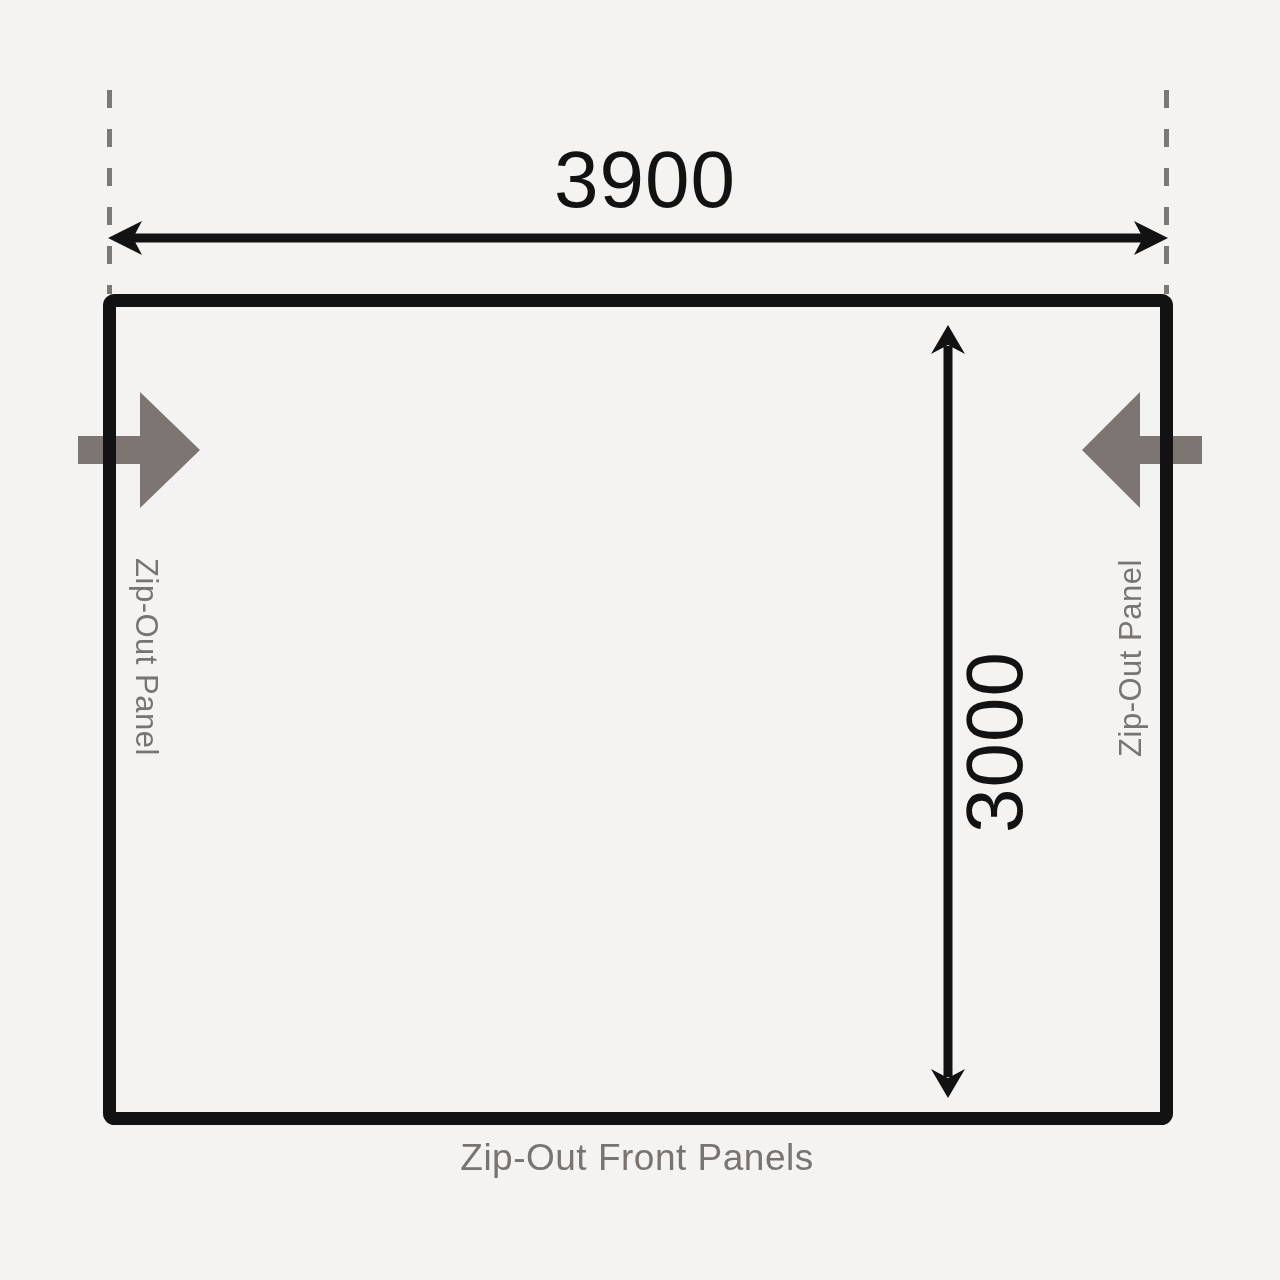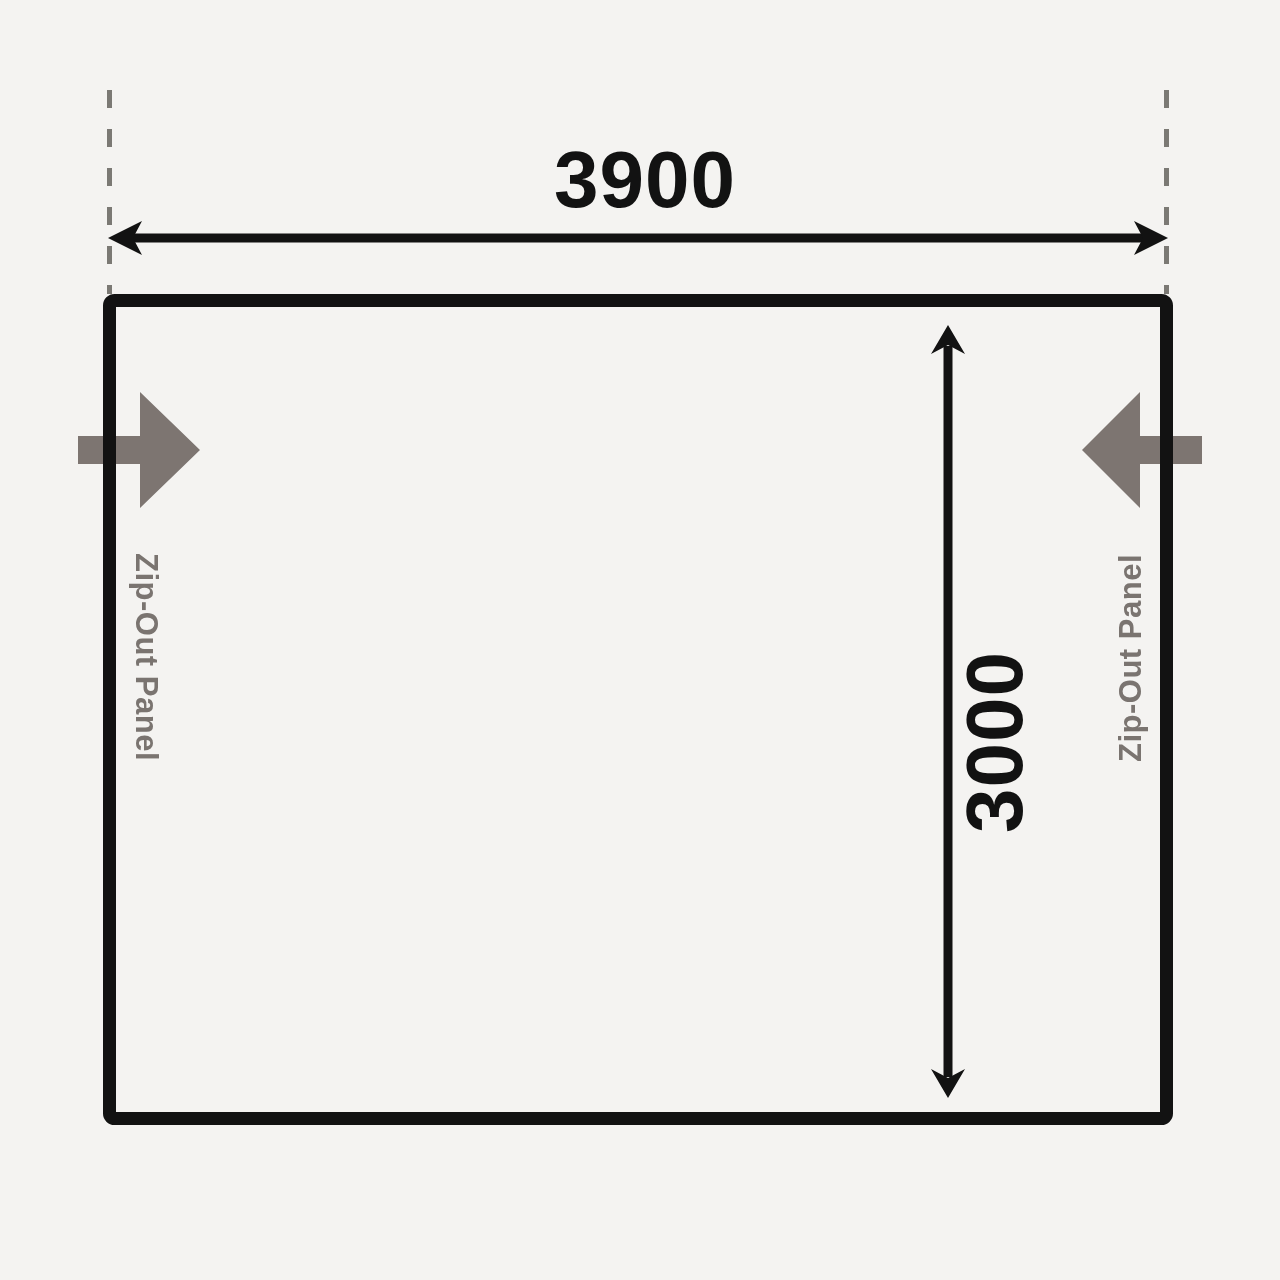--- a/index.html
+++ b/index.html
@@ -10,21 +10,21 @@
     --muted:#7a7470;
   }
   *{margin:0;padding:0;box-sizing:border-box;}
   html,body{width:1280px;height:1280px;}
   body{
     background:var(--bg);
     font-family:"Liberation Sans", sans-serif;
     position:relative;
     overflow:hidden;
   }
-  .stage{position:absolute;inset:0;width:1280px;height:1280px;font-weight:bold;}
+  .stage{position:absolute;inset:0;width:1280px;height:1280px;}
   svg.layer{position:absolute;left:0;top:0;width:1280px;height:1280px;display:block;}
 
   
   .dash-line{stroke:var(--dash);stroke-width:5;stroke-dasharray:18 21;fill:none;stroke-linecap:butt;}
   .zip-arrow{fill:var(--arrow);stroke:none;}
   .outline{fill:none;stroke:var(--ink);stroke-width:13;}
   .dim-line{stroke:var(--ink);stroke-width:9;fill:none;}
   .dim-head{fill:var(--ink);stroke:none;}
 
   
@@ -78,13 +78,14 @@
   </svg>
 
   <div class="txt dim-value width">3900</div>
 
   <div class="txt dim-value depth">3000</div>
 
   <div class="txt panel-label left">Zip-Out Panel</div>
 
   <div class="txt panel-label right">Zip-Out Panel</div>
 
+  <div class="txt front-label">Zip-Out Front Panels</div>
 </div>
 
 </body></html>

